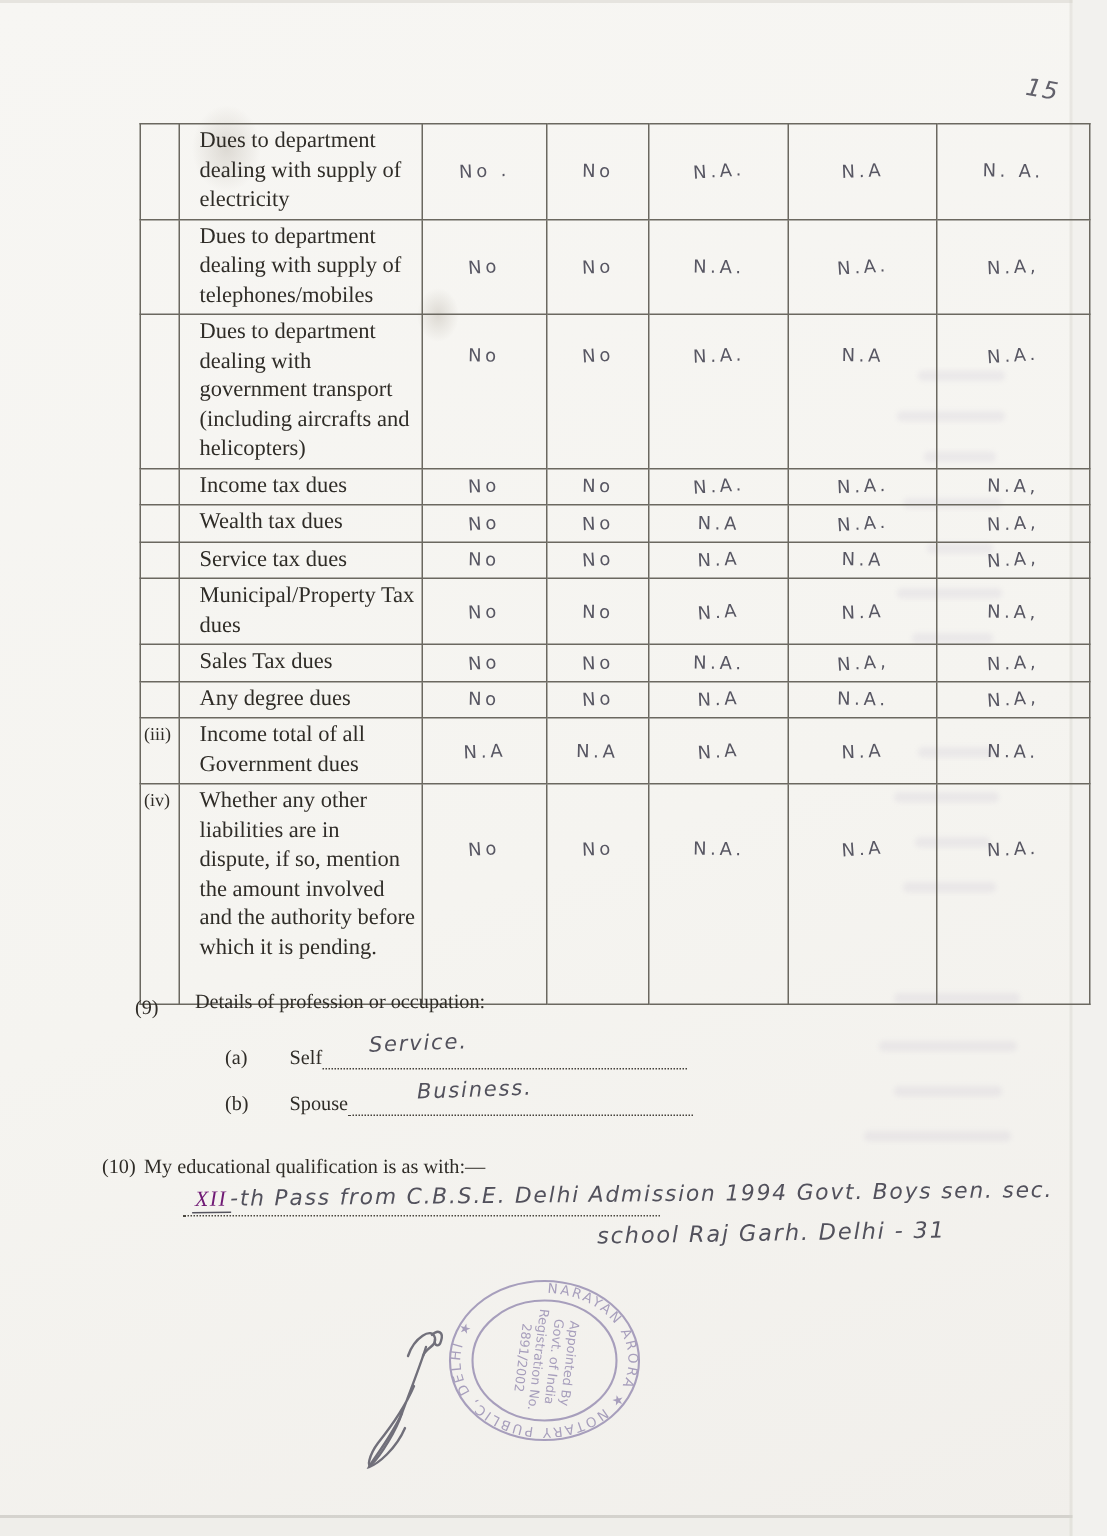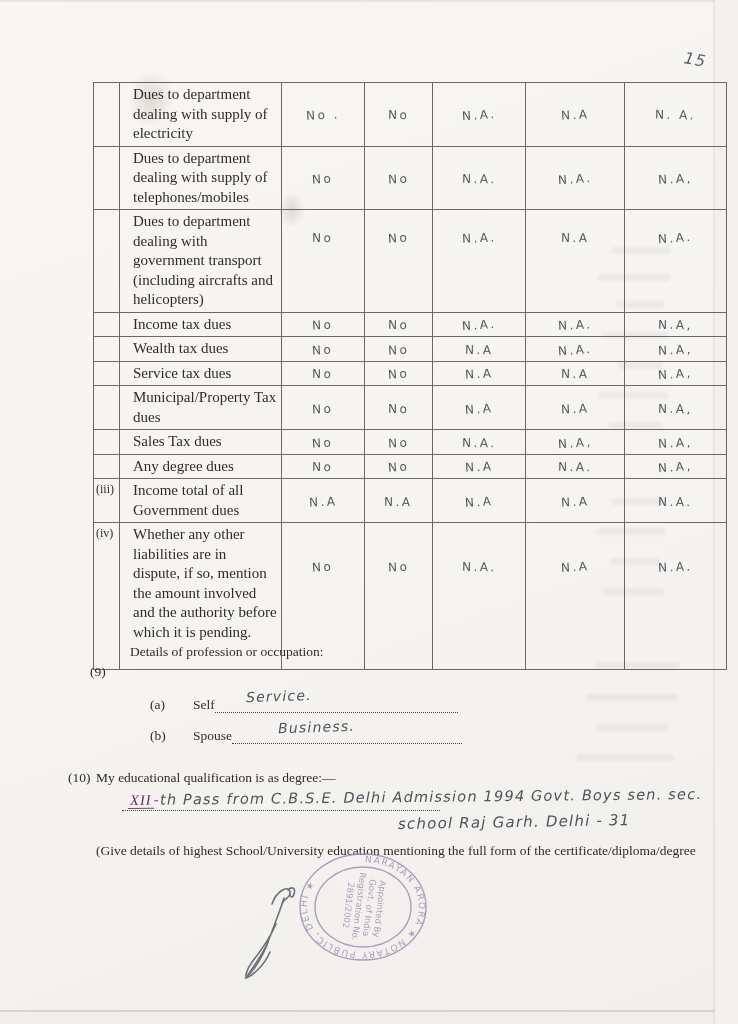--- a/index.html
+++ b/index.html
@@ -190,47 +190,46 @@
         <td class="val w1 up10"><span class="hw rot2">No</span></td>
         <td class="val w2 up10"><span class="hw rot0">No</span></td>
         <td class="val w3 up10"><span class="hw rot1">N.A.</span></td>
         <td class="val w4 up10"><span class="hw rot2">N.A</span></td>
         <td class="val w5 up10"><span class="hw rot0">N.A.</span></td>
       </tr>
     </tbody>
 </table>
 
 <div class="sec-num" style="left:90px;top:664px">(9)</div>
-<div class="printed" style="left:130px;top:644px">Details of profession or occupation:</div>
+<div class="printed" style="left:130px;top:660px">Details of profession or occupation:</div>
 
 <div class="fill-item" style="left:150px;top:697px;width:308px">
   <span class="letter">(a)</span>
   <span>Self</span>
   <span class="dots"></span>
   <span class="overlay hw-cursive" style="left:96px">Service.</span>
 </div>
 
 <div class="fill-item" style="left:150px;top:728px;width:312px">
   <span class="letter">(b)</span>
   <span>Spouse</span>
   <span class="dots"></span>
   <span class="overlay hw-cursive" style="left:128px">Business.</span>
 </div>
 
 <div class="sec-num" style="left:68px;top:770px">(10)</div>
-<div class="printed" style="left:96px;top:770px">My educational qualification is as degree:—</div>
+<div class="printed" style="left:96px;top:770px">My educational qualification is as with:—</div>
 
 <div class="edu-hw" style="left:128px;top:789px;transform:rotate(-0.6deg)">
   <span class="xii">XII</span><span class="hw-cursive" style="font-size:14.5px">-th Pass from C.B.S.E. Delhi Admission 1994 Govt. Boys sen. sec.</span>
 </div>
 <div class="edu-dotted" style="left:122px;top:809px;width:318px"></div>
 <div class="edu-hw hw-cursive" style="left:398px;top:813px;font-size:15px;transform:rotate(-1deg)">school Raj Garh. Delhi - 31</div>
 
 <div class="note" style="left:96px;top:840px">
-  <div>(Give details of highest School/University education mentioning the full form of the certificate/diploma/degree</div>
 </div>
 
 <svg class="signature" width="70" height="100" viewBox="0 0 70 100">
   <g fill="none" stroke="#63626e" stroke-width="1.6" stroke-linecap="round">
     <path d="M46,16 C43,26 36,44 30,60 C26,72 16,88 10,94 C6,98 8,88 14,80 C22,70 32,56 38,42"></path>
     <path d="M34,22 C38,10 50,2 52,10 C53,16 46,16 44,22"></path>
     <path d="M50,8 C54,4 58,6 56,12 C55,16 51,16 52,11"></path>
     <path d="M30,60 C24,74 10,92 8,96 C14,94 26,84 32,70"></path>
   </g>
 </svg>

